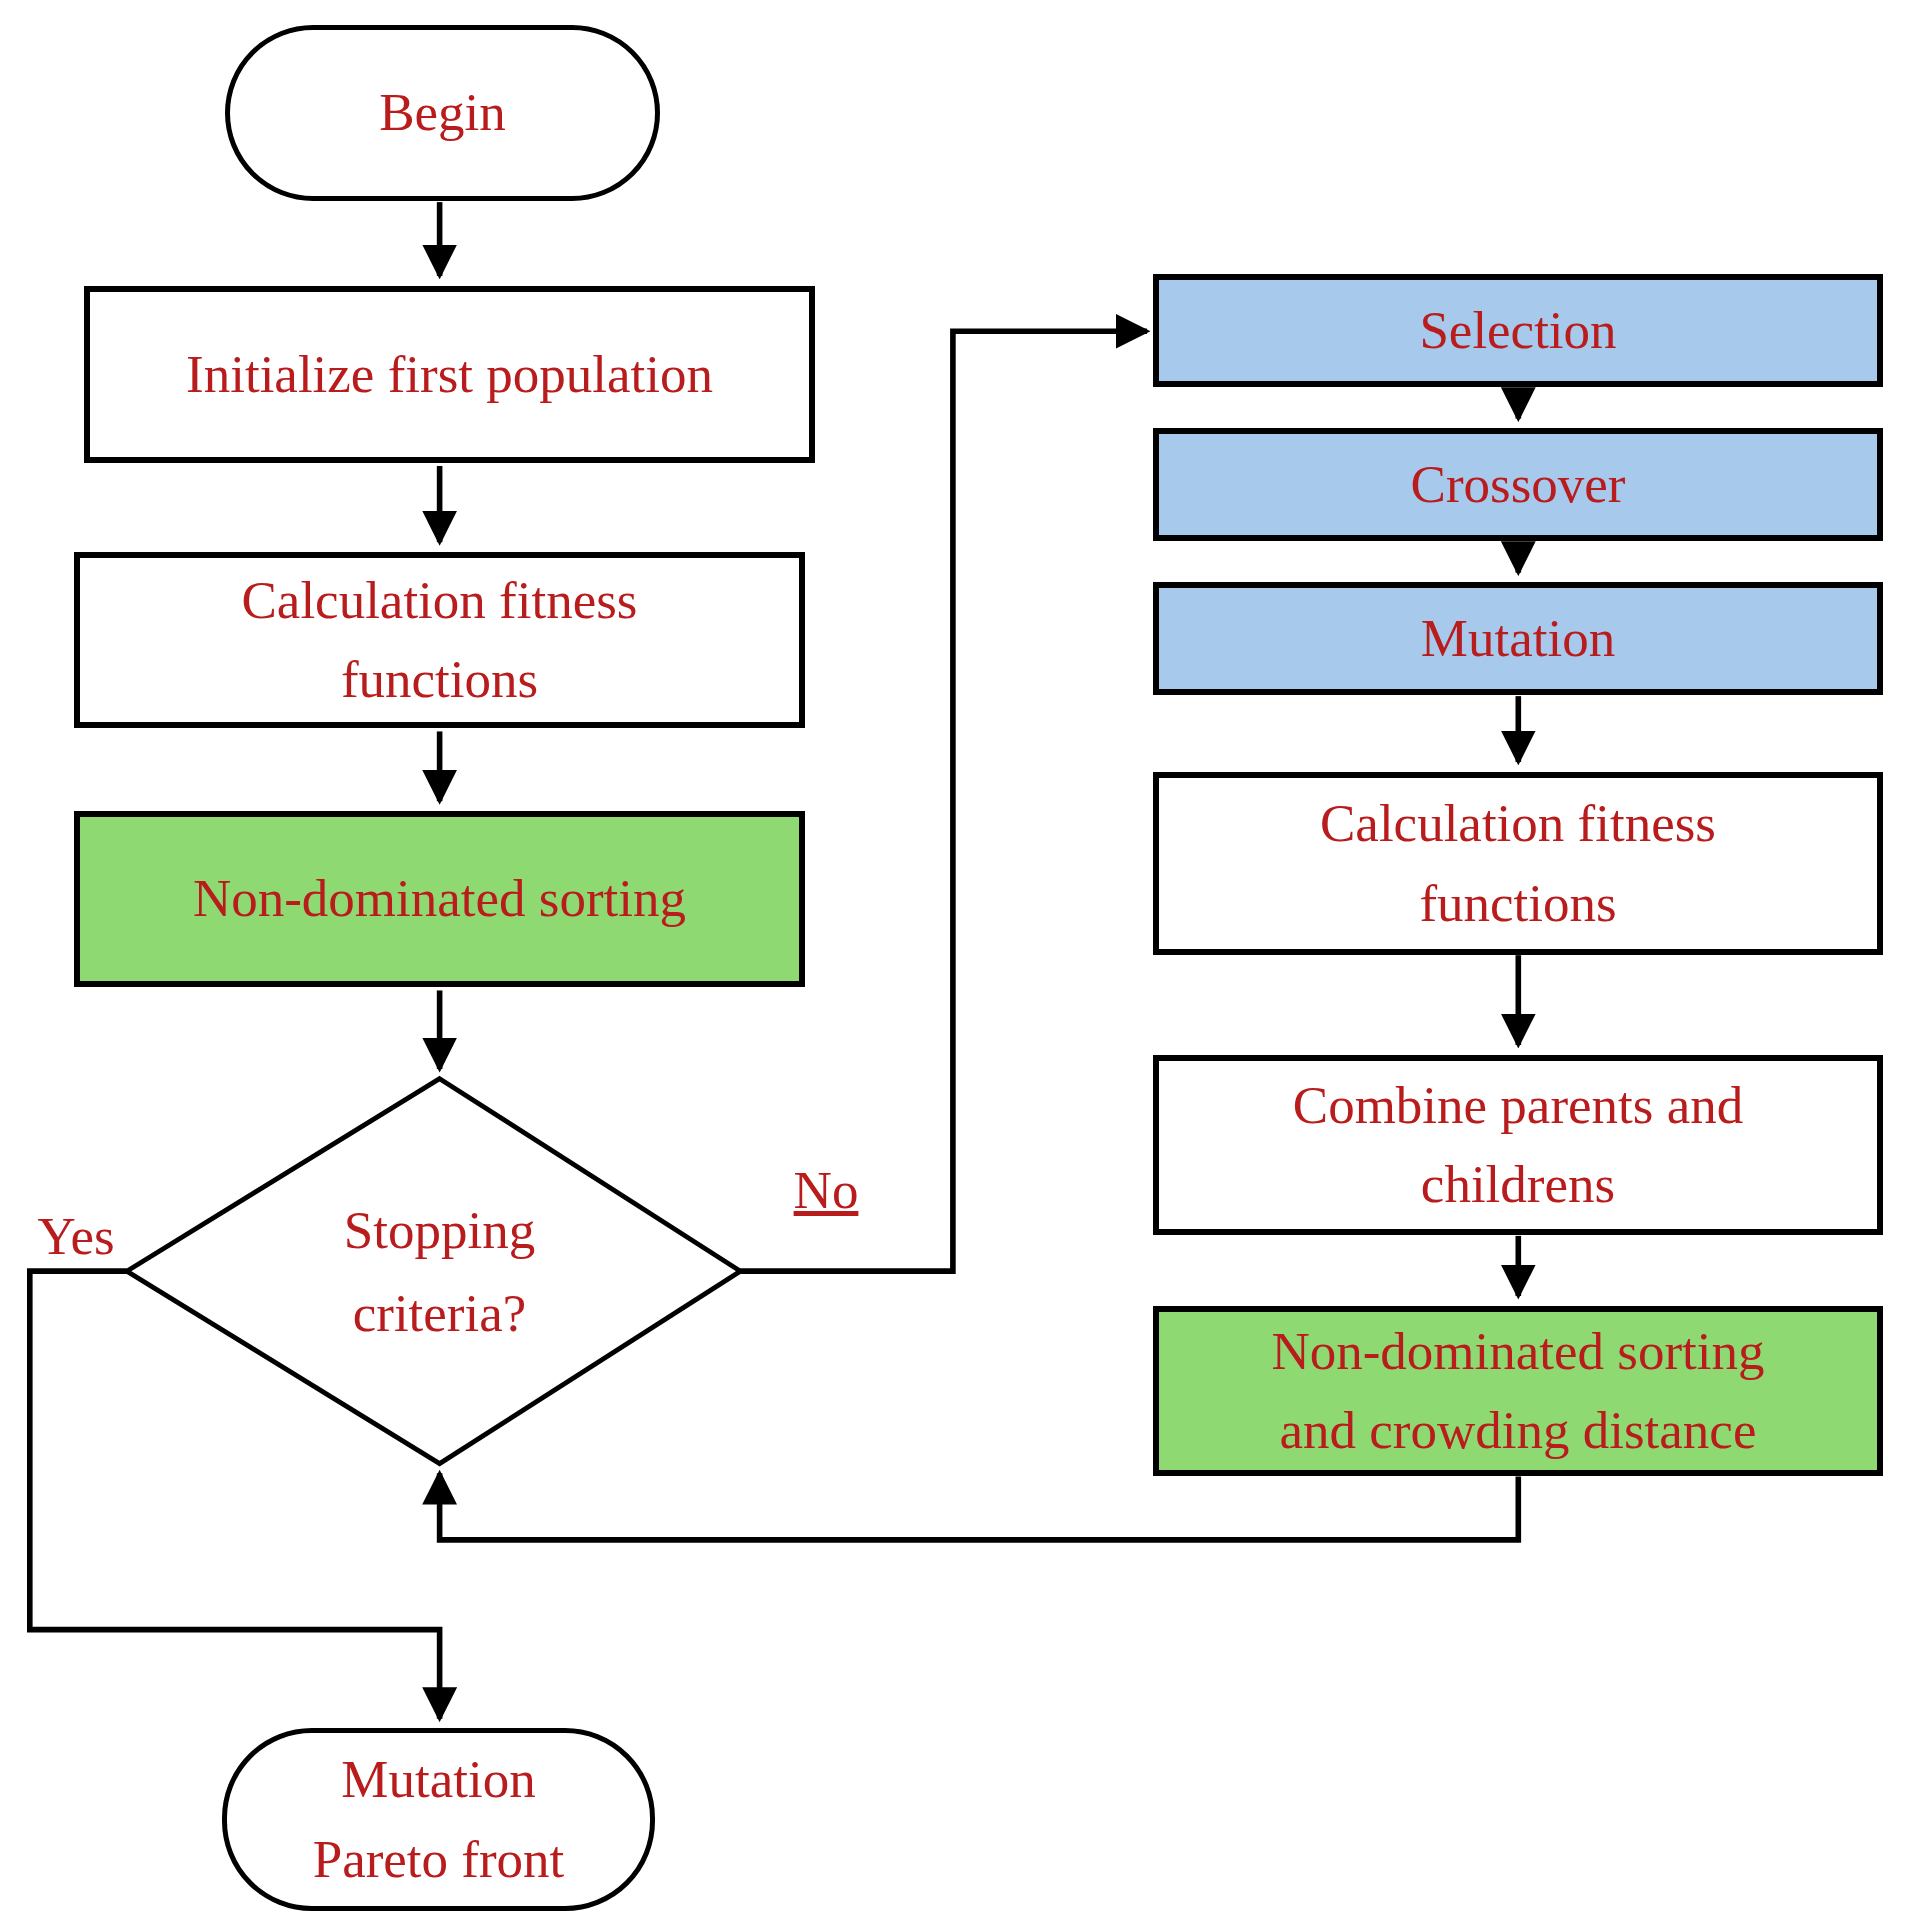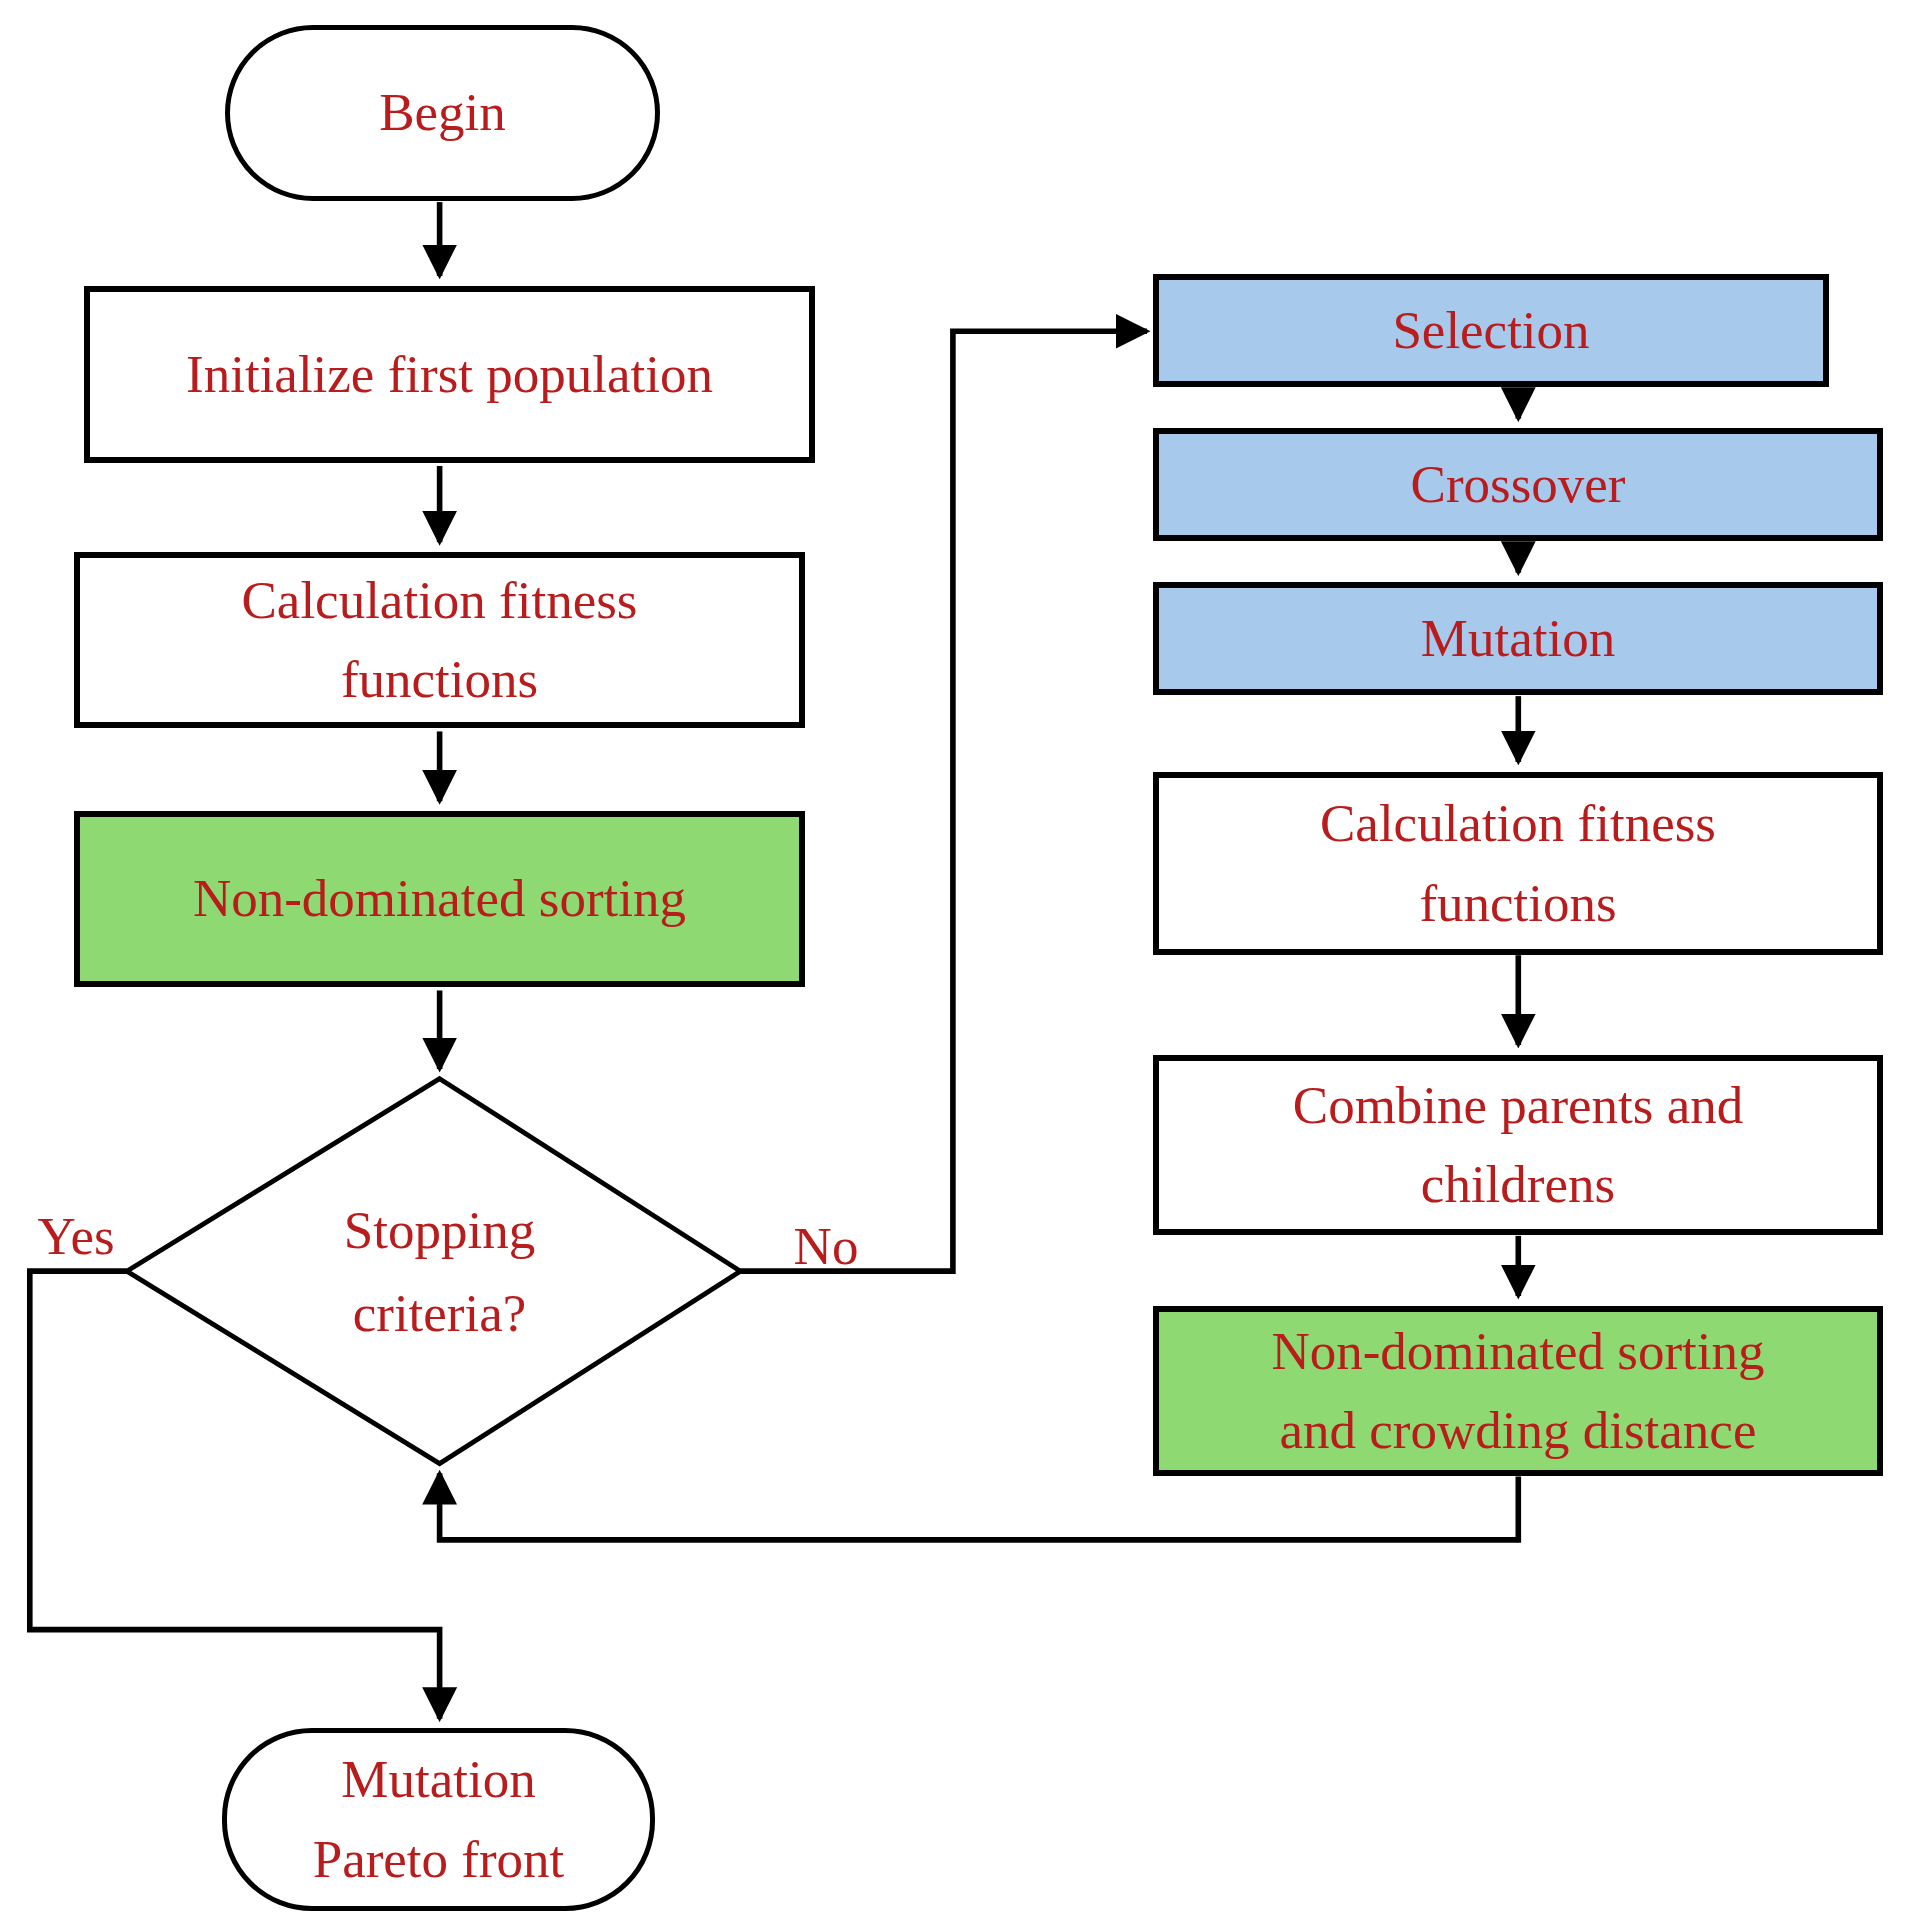--- a/index.html
+++ b/index.html
@@ -32,34 +32,34 @@
 
   
   .n-begin    { left:225px;  top:25px;   width:435px; height:176px; }
   .n-init     { left:84px;   top:286px;  width:731px; height:177px; }
   .n-calc1    { left:74px;   top:552px;  width:731px; height:176px; }
   .n-nds1     { left:74px;   top:811px; width:731px; height:176px; }
   .n-decision { left:199px;  top:1171px; width:481px; height:201px; line-height:1.55; }
   .n-generate { left:222px;  top:1728px; width:433px; height:183px; }
 
   
-  .n-selection{ left:1153px; top:274px;  width:676px; height:113px; }
+  .n-selection{ left:1153px; top:274px;  width:730px; height:113px; }
   .n-crossover{ left:1153px; top:428px;  width:730px; height:113px; }
   .n-mutation { left:1153px; top:582px;  width:730px; height:113px; }
   .n-calc2    { left:1153px; top:772px;  width:730px; height:183px; }
   .n-combine  { left:1153px; top:1055px; width:730px; height:180px; }
   .n-nds2     { left:1153px; top:1306px; width:730px; height:170px; }
 
   
   .branch-label {
     position:absolute; font-size:53px; line-height:1;
     text-align:center;
   }
   .lbl-yes { left:20px;  top:1210px; width:112px; }
-  .lbl-no  { left:766px; top:1220px; width:120px; }
+  .lbl-no  { left:766px; top:1164px; width:120px;text-decoration:underline; }
 </style>
 </head>
 <body>
 
 <div class="canvas" style="--blue: #a6c9ec; --green: #8fd973; --line: #000000; --bg: #ffffff;">
 
   <svg class="wires" viewBox="0 0 2380 2404" aria-hidden="true">
     <defs>
       <marker id="arrow" viewBox="0 0 10 10" refX="9" refY="5" markerWidth="6.2" markerHeight="6.2" orient="auto" markerUnits="strokeWidth">
         <path d="M 0 0 L 10 5 L 0 10 z"></path>

